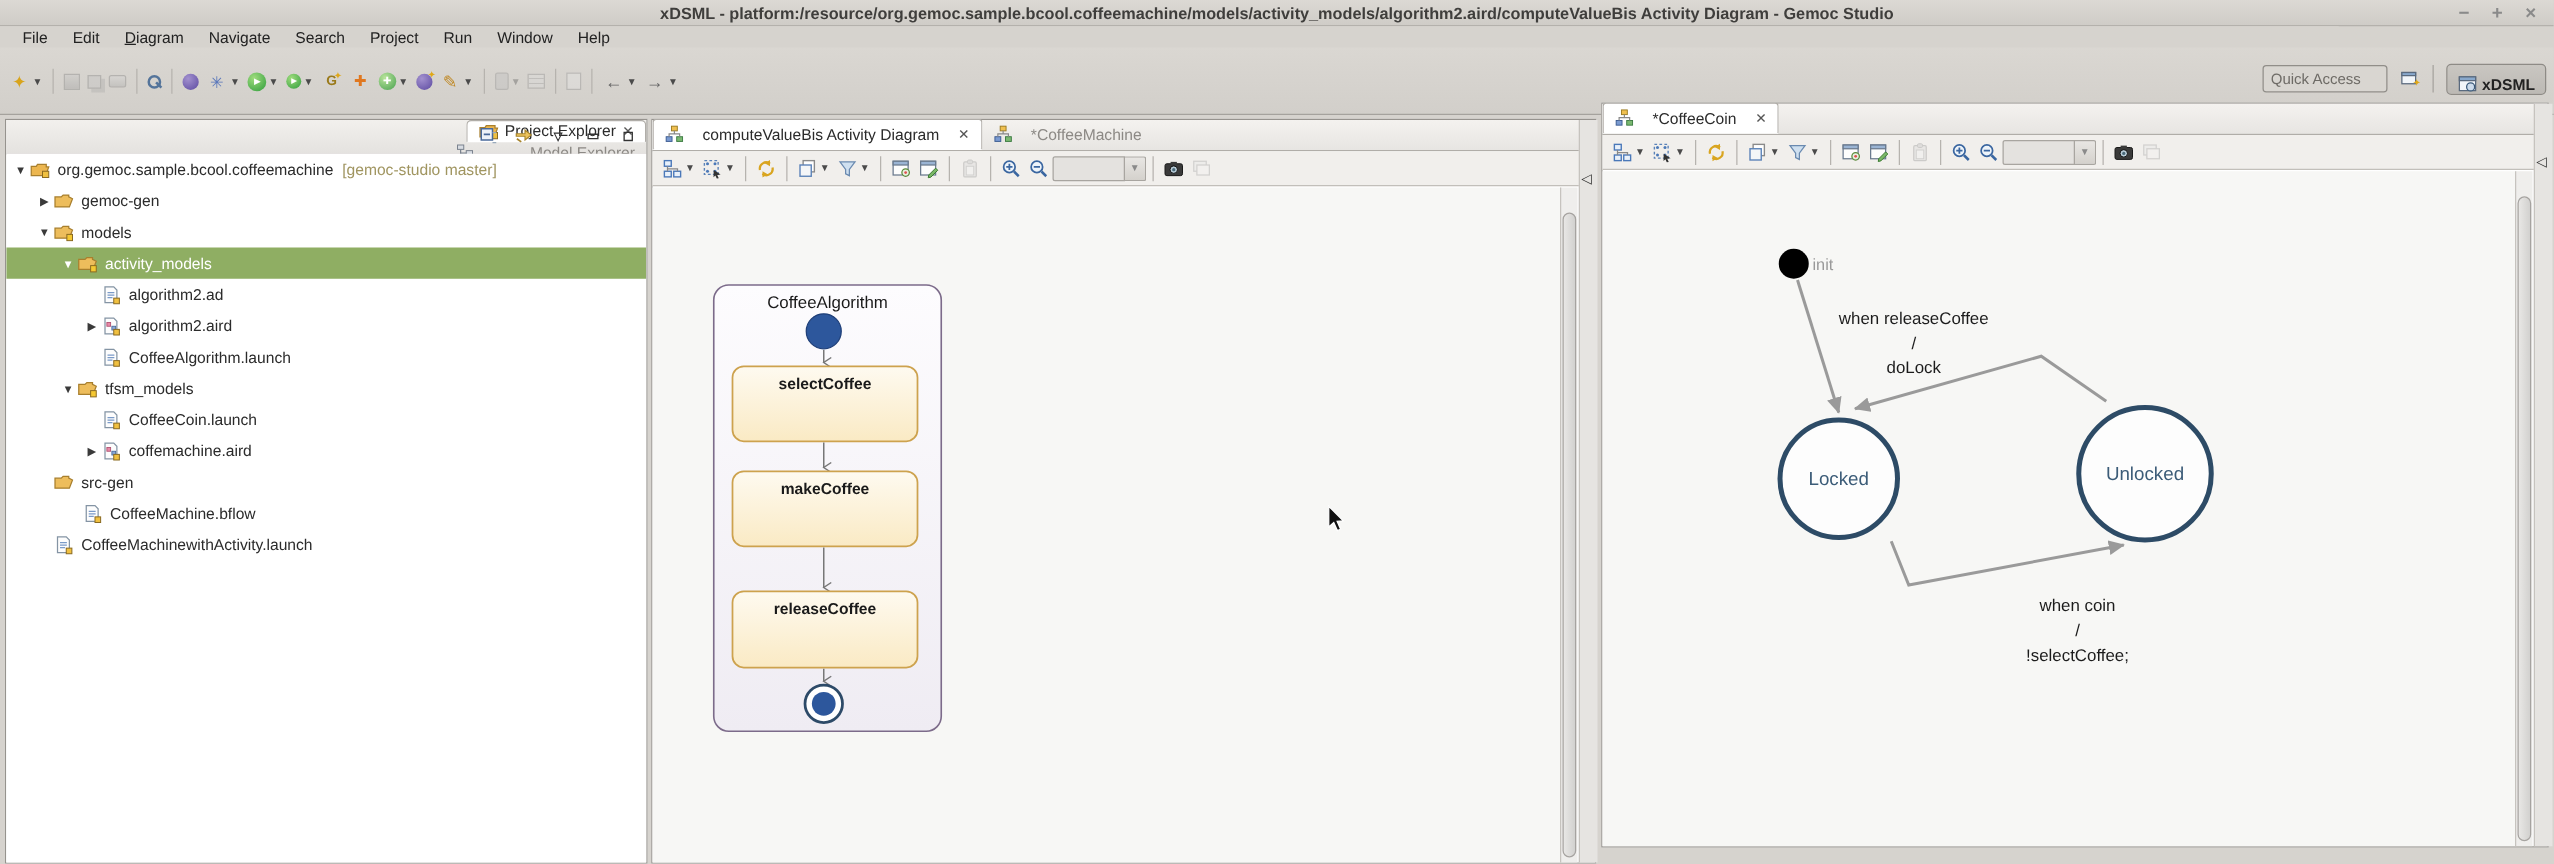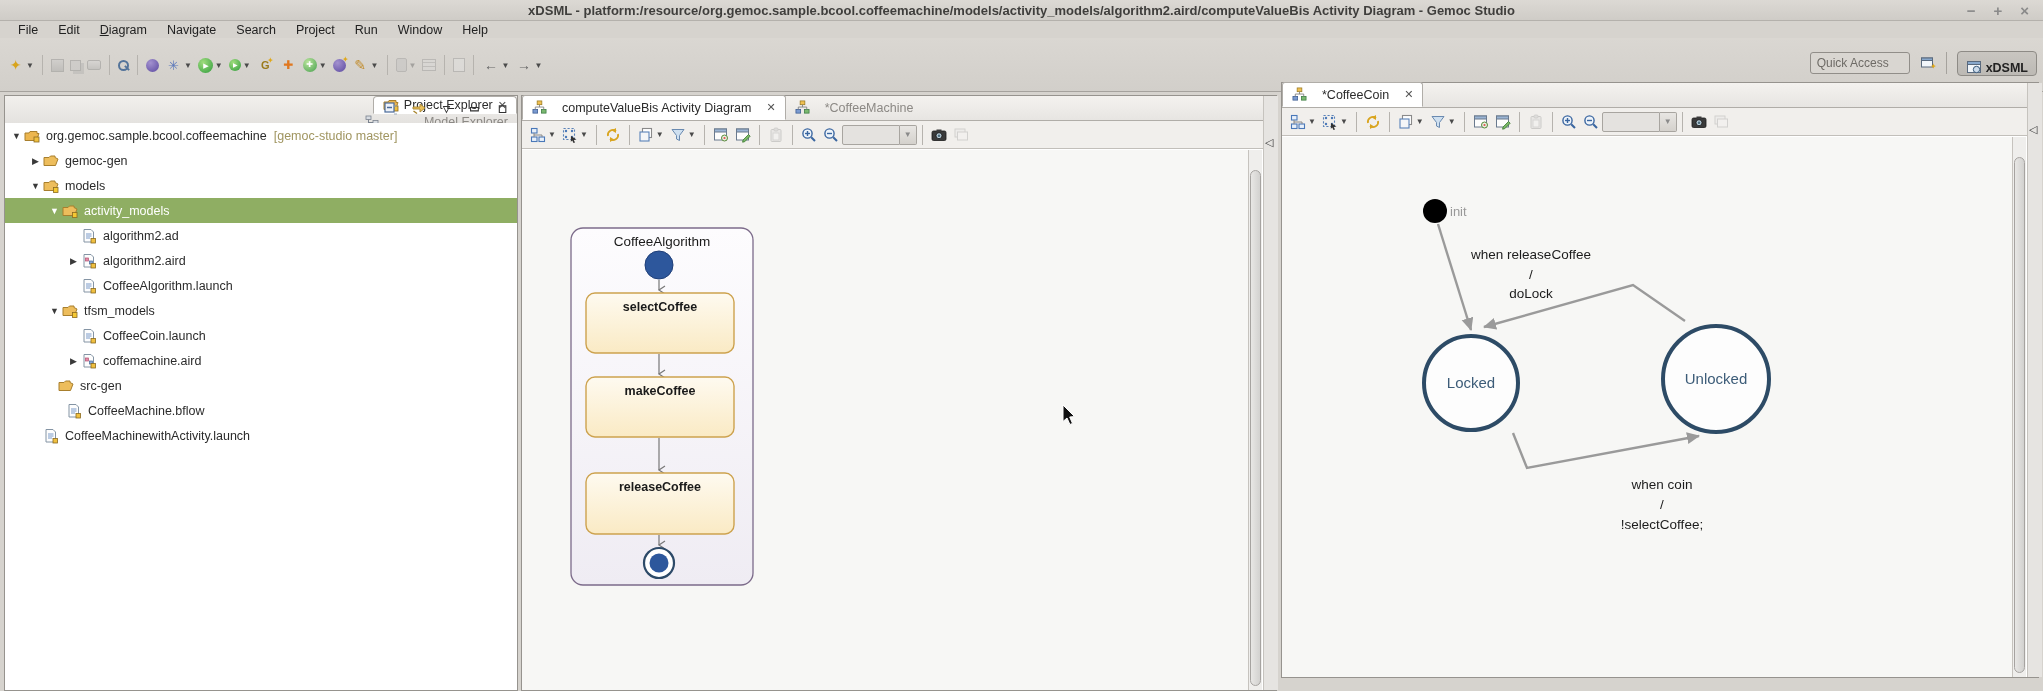--- a/index.html
+++ b/index.html
@@ -461,21 +461,21 @@
           </svg></span>
         <span class="tlabel">CoffeeCoin.launch</span>
       </div>
       <div class="trow" style="padding-left: 61px;">
         <span class="twist">▶</span>
         <span class="ticon"><svg width="16" height="16">
             <use href="#sym-file-aird"></use>
           </svg></span>
         <span class="tlabel">coffemachine.aird</span>
       </div>
-      <div class="trow" style="padding-left: 38px; align-items: center;">
+      <div class="trow" style="padding-left: 23px; align-items: center;">
         <span class="twist"></span>
         <span class="ticon"><svg width="16" height="16">
             <use href="#sym-folder"></use>
           </svg></span>
         <span class="tlabel">src-gen</span>
       </div>
       <div class="trow" style="padding-left: 23px; margin-left: 23px;">
         <span class="twist"></span>
         <span class="ticon"><svg width="16" height="16">
             <use href="#sym-file"></use>

